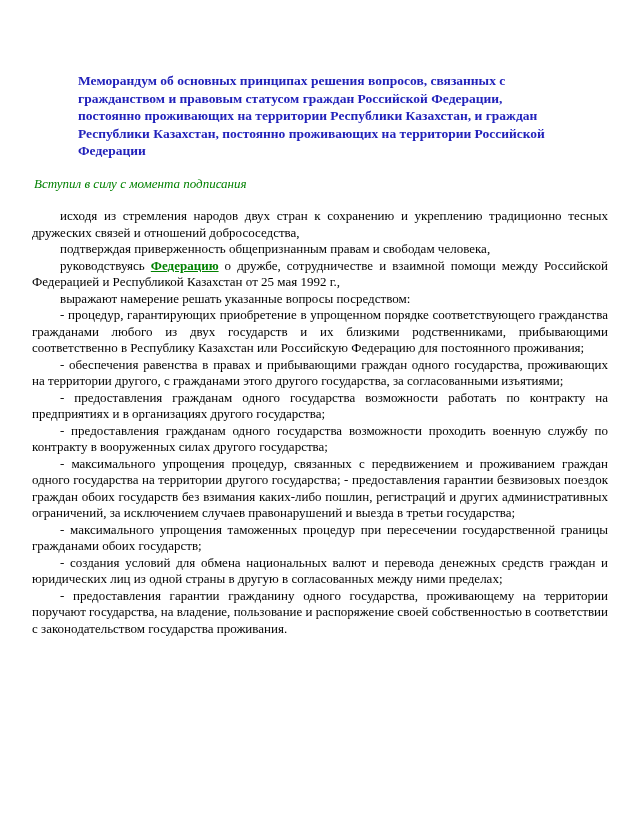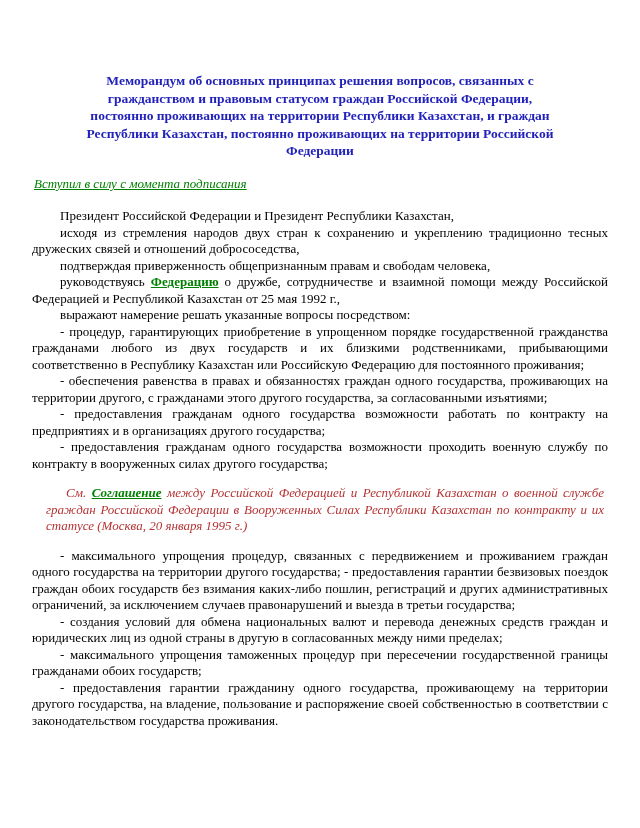--- a/index.html
+++ b/index.html
@@ -19,31 +19,30 @@
     overflow:hidden;
     background:var(--page-bg);
     font-family:"Liberation Serif","DejaVu Serif",serif;
     font-size:13px;
     line-height:1.27;
     color:var(--text-black);
   }
   .doc-title{
     color:var(--title-blue);
     font-weight:bold;
-    text-align:center;
+    text-align:left;
     margin:0 46px 16px 46px;
     font-size:13.5px;
     line-height:1.3;
   }
   .doc-title .title-date{display:block;}
   .entry-note{
     color:var(--note-green);
     font-style:italic;
     margin:15px 0 16px 2px;
-    text-decoration:underline;
   }
   p.par{
     margin:0;
     text-align:justify;
     text-indent:28px;
   }
   a.doc-link{
     color:var(--link-green);
     font-weight:bold;
     text-decoration:underline;
@@ -62,32 +61,30 @@
 <body>
 
 <div class="page">
 
   <div class="doc-title">
     <span>Меморандум об основных принципах решения вопросов, связанных с гражданством и правовым статусом граждан Российской Федерации, постоянно проживающих на территории Республики Казахстан, и граждан Республики Казахстан, постоянно проживающих на территории Российской Федерации</span>
   </div>
 
   <div class="entry-note">Вступил в силу с момента подписания</div>
 
-  <p class="par">Президент Российской Федерации и Президент Республики Казахстан,</p>
   <p class="par">исходя из стремления народов двух стран к сохранению и укреплению традиционно тесных дружеских связей и отношений добрососедства,</p>
   <p class="par">подтверждая приверженность общепризнанным правам и свободам человека,</p>
 
   <p class="par"><span>руководствуясь </span><a class="doc-link">Федерацию</a><span> о дружбе, сотрудничестве и взаимной помощи между Российской Федерацией и Республикой Казахстан от 25 мая 1992 г.,</span></p>
 
   <p class="par">выражают намерение решать указанные вопросы посредством:</p>
-  <p class="par">- процедур, гарантирующих приобретение в упрощенном порядке государственной гражданства гражданами любого из двух государств и их близкими родственниками, прибывающими соответственно в Республику Казахстан или Российскую Федерацию для постоянного проживания;</p>
-  <p class="par">- обеспечения равенства в правах и обязанностях граждан одного государства, проживающих на территории другого, с гражданами этого другого государства, за согласованными изъятиями;</p>
+  <p class="par">- процедур, гарантирующих приобретение в упрощенном порядке соответствующего гражданства гражданами любого из двух государств и их близкими родственниками, прибывающими соответственно в Республику Казахстан или Российскую Федерацию для постоянного проживания;</p>
+  <p class="par">- обеспечения равенства в правах и прибывающими граждан одного государства, проживающих на территории другого, с гражданами этого другого государства, за согласованными изъятиями;</p>
   <p class="par">- предоставления гражданам одного государства возможности работать по контракту на предприятиях и в организациях другого государства;</p>
   <p class="par">- предоставления гражданам одного государства возможности проходить военную службу по контракту в вооруженных силах другого государства;</p>
 
-  <div class="comment-block"><span>См. </span><a class="doc-link">Соглашение</a><span> между Российской Федерацией и Республикой Казахстан о военной службе граждан Российской Федерации в Вооруженных Силах Республики Казахстан по контракту и их статусе (Москва, 20 января 1995 г.)</span></div>
 
   <p class="par">- максимального упрощения процедур, связанных с передвижением и проживанием граждан одного государства на территории другого государства; - предоставления гарантии безвизовых поездок граждан обоих государств без взимания каких-либо пошлин, регистраций и других административных ограничений, за исключением случаев правонарушений и выезда в третьи государства;</p>
+  <p class="par">- максимального упрощения таможенных процедур при пересечении государственной границы гражданами обоих государств;</p>
   <p class="par">- создания условий для обмена национальных валют и перевода денежных средств граждан и юридических лиц из одной страны в другую в согласованных между ними пределах;</p>
-  <p class="par">- максимального упрощения таможенных процедур при пересечении государственной границы гражданами обоих государств;</p>
-  <p class="par">- предоставления гарантии гражданину одного государства, проживающему на территории другого государства, на владение, пользование и распоряжение своей собственностью в соответствии с законодательством государства проживания.</p>
+  <p class="par">- предоставления гарантии гражданину одного государства, проживающему на территории поручают государства, на владение, пользование и распоряжение своей собственностью в соответствии с законодательством государства проживания.</p>
 
 </div>
 
 </body></html>

